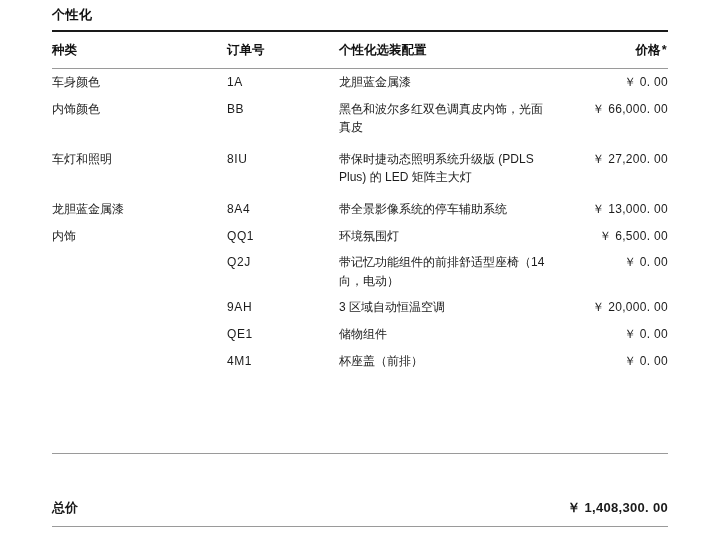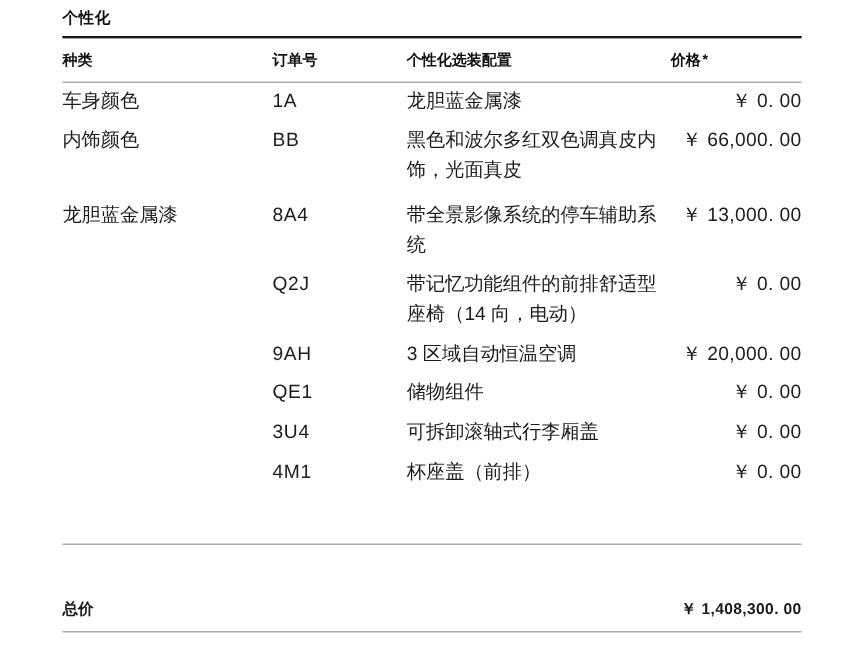--- a/index.html
+++ b/index.html
@@ -46,23 +46,24 @@
   thead th {
     font-size: 12.5px;
     font-weight: bold;
     text-align: left;
     padding: 10px 0 9px 0;
     vertical-align: top;
     color: #111;
     font-family: Liberation Mono, monospace;
   }
   thead th.price {
+    text-align: right;
   }
   tbody td {
-    font-size: 16px;
+    font-size: 12px;
     vertical-align: top;
     padding: 4px 0 4px 0;
     line-height: 1.55;
     color: #1c1c1c;
   }
   tbody td.cat {
     padding-right: 8px;
   }
   tbody td.code {
     letter-spacing: 0.6px;
@@ -154,47 +155,53 @@
             <td class="desc"><span>龙胆蓝金属漆</span></td>
             <td class="price">￥ 0. 00</td>
           </tr>
           <tr>
             <td class="cat">内饰颜色</td>
             <td class="code">BB</td>
             <td class="desc"><span>黑色和波尔多红双色调真皮内饰，光面真皮</span></td>
             <td class="price">￥ 66,000. 00</td>
           </tr>
           <tr class="pad">
+            <td class="cat">车灯和照明</td>
+            <td class="code">8IU</td>
+            <td class="desc"><span>带保时捷动态照明系统升级版 (PDLS Plus) 的 LED 矩阵主大灯</span></td>
+            <td class="price">￥ 27,200. 00</td>
+          </tr>
+          <tr class="pad">
             <td class="cat">龙胆蓝金属漆</td>
             <td class="code">8A4</td>
             <td class="desc"><span>带全景影像系统的停车辅助系统</span></td>
             <td class="price">￥ 13,000. 00</td>
           </tr>
           <tr>
+            <td class="cat">内饰</td>
+            <td class="code">QQ1</td>
+            <td class="desc"><span>环境氛围灯</span></td>
+            <td class="price">￥ 6,500. 00</td>
+          </tr>
+          <tr>
             <td class="cat"></td>
             <td class="code">Q2J</td>
             <td class="desc"><span>带记忆功能组件的前排舒适型座椅（14 向，电动）</span></td>
             <td class="price">￥ 0. 00</td>
           </tr>
           <tr>
             <td class="cat"></td>
             <td class="code">9AH</td>
             <td class="desc"><span>3 区域自动恒温空调</span></td>
             <td class="price">￥ 20,000. 00</td>
           </tr>
           <tr>
             <td class="cat"></td>
             <td class="code">QE1</td>
             <td class="desc"><span>储物组件</span></td>
-            <td class="price">￥ 0. 00</td>
-          </tr>
-          <tr>
-            <td class="cat"></td>
-            <td class="code">3U4</td>
-            <td class="desc"><span>可拆卸滚轴式行李厢盖</span></td>
             <td class="price">￥ 0. 00</td>
           </tr>
           <tr>
             <td class="cat"></td>
             <td class="code">4M1</td>
             <td class="desc"><span>杯座盖（前排）</span></td>
             <td class="price">￥ 0. 00</td>
           </tr>
         </tbody>
     </table>

